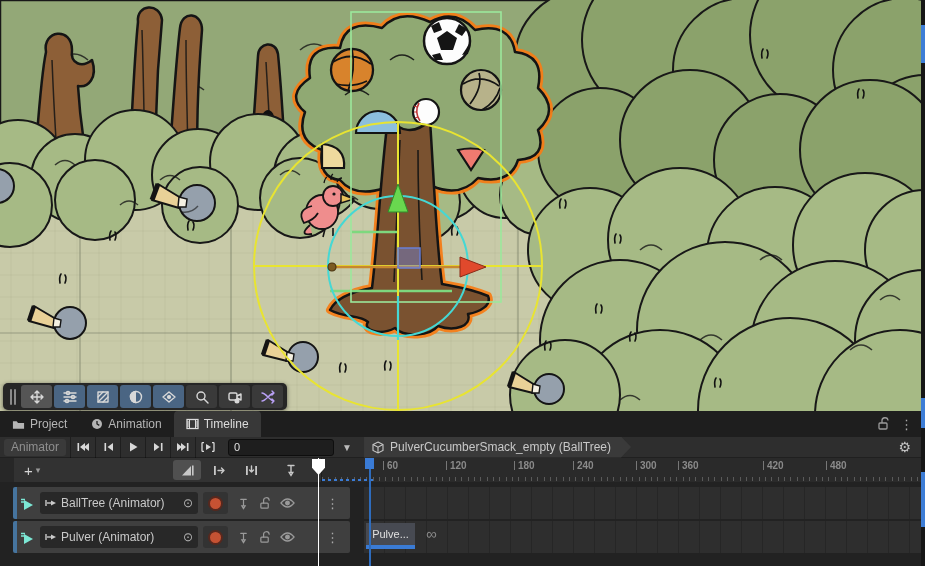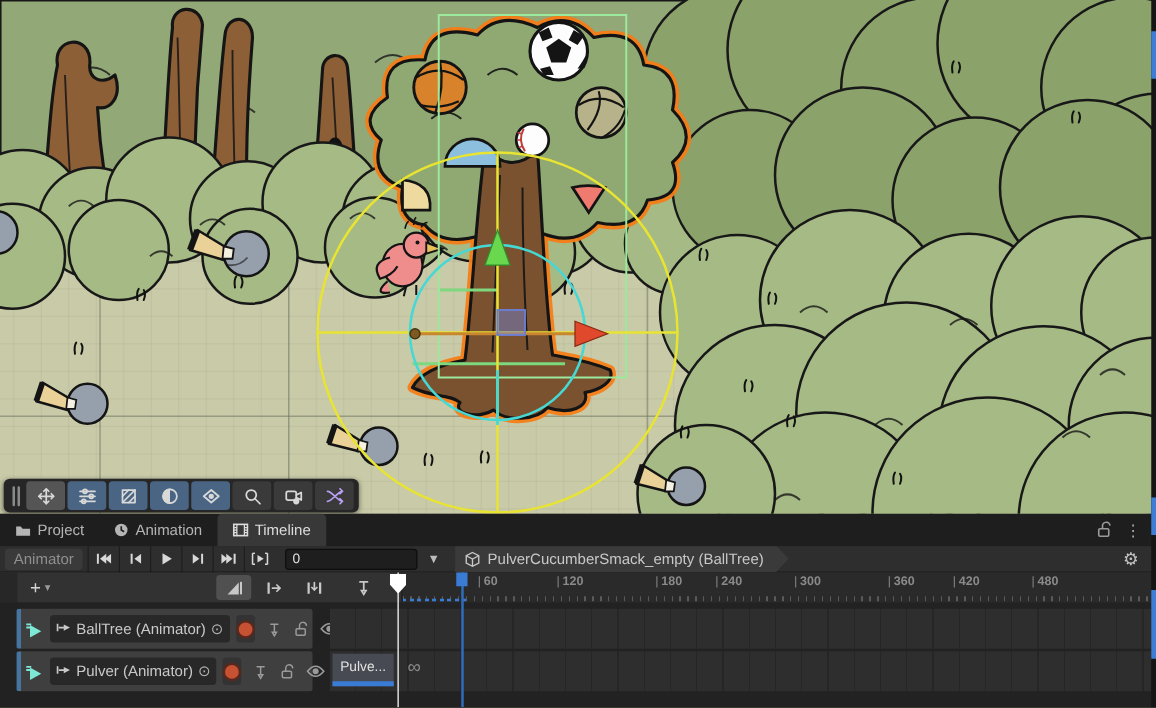--- a/index.html
+++ b/index.html
@@ -67,21 +67,21 @@
       background:repeating-linear-gradient(90deg,#5a5a5a 0 1px,transparent 1px 6.33px);}
   .rlabel{position:absolute;top:2px;color:#8a8a8a;font-size:10px;display:flex;align-items:flex-start;gap:3px;}
   .rlabel i{display:block;width:1px;height:9px;background:#777;margin-top:1px;}
   .blue-dash{position:absolute;left:0;bottom:1px;height:2px;width:51px;
       background:repeating-linear-gradient(90deg,#3a7bd5 0 3px,transparent 3px 6px);}
   
   .trackarea{position:absolute;left:0;top:482px;width:925px;height:84px;background:#222;}
   .track-row{display:flex;height:32px;margin-top:0;}
   .track-row + .track-row{margin-top:2px;}
   .trackarea .spacer-top{height:5px;}
-  .track-head{margin-left:13px;width:237px;display:flex;align-items:center;background:#3f3f3f;
+  .track-head{margin-left:13px;width:337px;display:flex;align-items:center;background:#3f3f3f;
       border-left:4px solid #46749e;border-radius:2px;gap:5px;padding:0 3px;box-sizing:border-box;cursor:pointer;}
   .track-icon svg{display:block}
   .namefield{width:158px;height:22px;background:#282828;border-radius:3px;display:flex;align-items:center;
       gap:4px;padding:0 5px;box-sizing:border-box;cursor:pointer;}
   .namefield .tname{flex:1;color:#c9c9c9;font-size:12px;white-space:nowrap;overflow:hidden;}
   .picker{color:#b0b0b0;font-size:12px;line-height:1;cursor:pointer;}
   .rec-btn{width:25px;height:22px;background:#333;border:none;border-radius:3px;display:flex;
       align-items:center;justify-content:center;cursor:pointer;padding:0;}
   .rec-dot{width:11px;height:11px;border-radius:50%;background:#c65233;border:2px solid #57281e;}
   .toggles{display:flex;align-items:center;gap:9px;padding:0 4px;}
@@ -540,33 +540,33 @@
     <div class="ruler">
       <div class="ruler-ticks"></div>
       <span class="rlabel" style="left:61px">
           <i></i>
           <b>60</b>
         </span>
       <span class="rlabel" style="left:124px">
           <i></i>
           <b>120</b>
         </span>
-      <span class="rlabel" style="left:203px">
+      <span class="rlabel" style="left:192px">
           <i></i>
           <b>180</b>
         </span>
       <span class="rlabel" style="left:251px">
           <i></i>
           <b>240</b>
         </span>
       <span class="rlabel" style="left:314px">
           <i></i>
           <b>300</b>
         </span>
-      <span class="rlabel" style="left:389px">
+      <span class="rlabel" style="left:356px">
           <i></i>
           <b>360</b>
         </span>
       <span class="rlabel" style="left:441px">
           <i></i>
           <b>420</b>
         </span>
       <span class="rlabel" style="left:504px">
           <i></i>
           <b>480</b>

